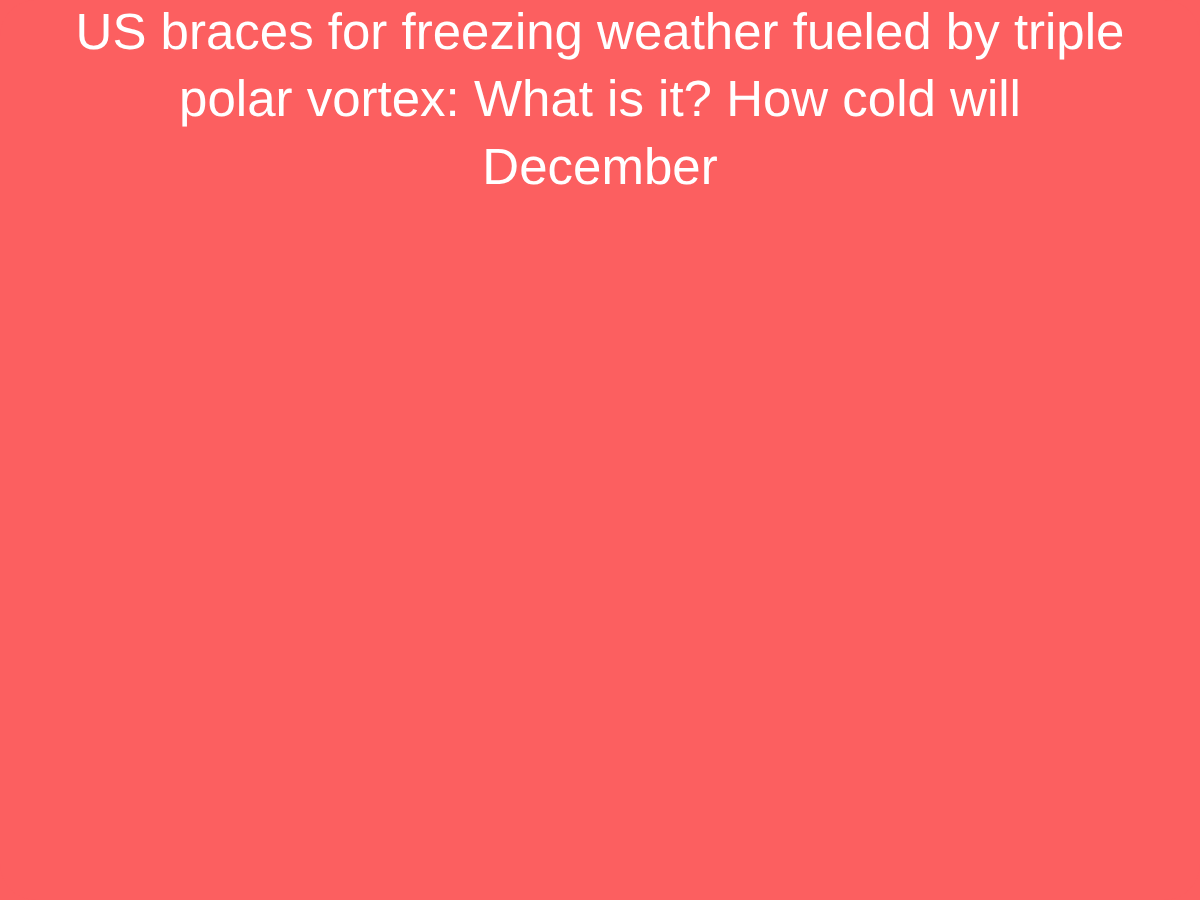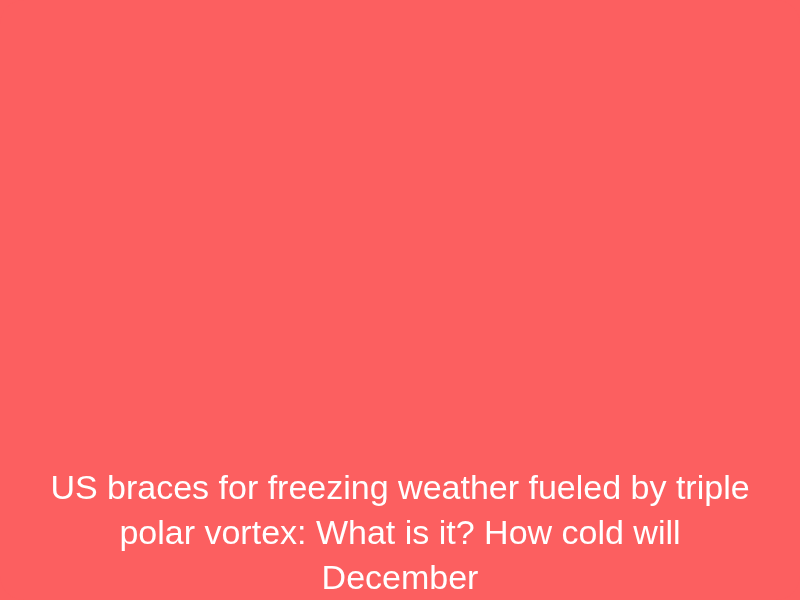--- a/index.html
+++ b/index.html
@@ -16,21 +16,21 @@
     font-family: "Liberation Sans", sans-serif;
   }
 
   #headline-card {
     position: relative;
     box-sizing: border-box;
     width: 800px;
     height: 600px;
     background: #fc5f60;
     display: flex;
-    align-items: flex-end;
+    align-items: flex-start;
     justify-content: center;
     border-radius: 24px;
   }
 
   #headline-text-block {
     width: 700px;
     margin: 0;
     padding: 0;
     text-align: center;
     color: #ffffff;

